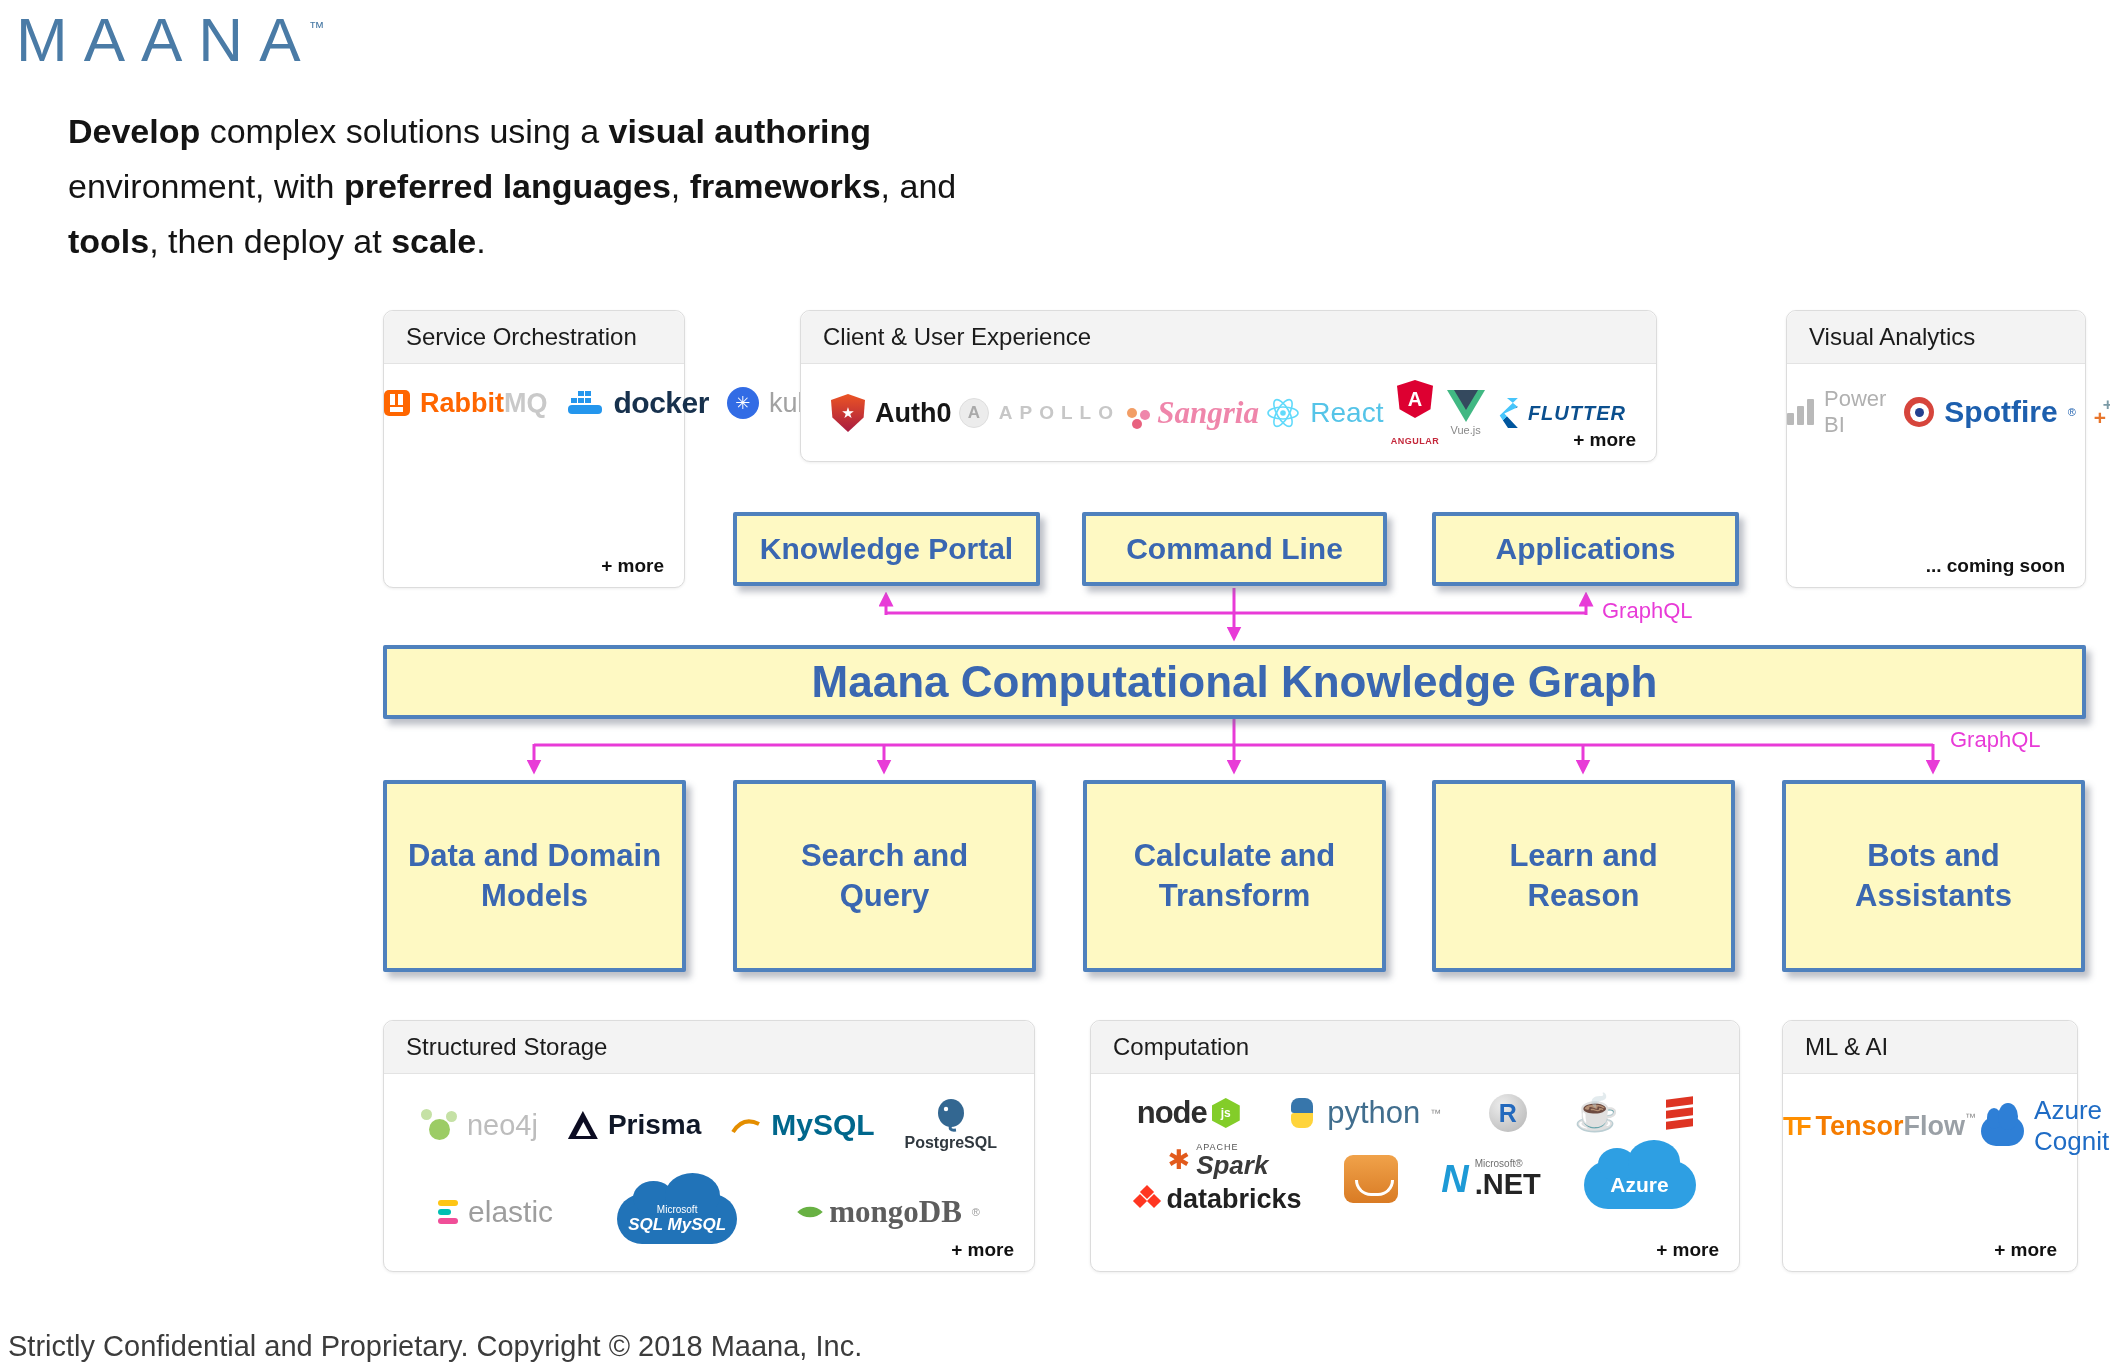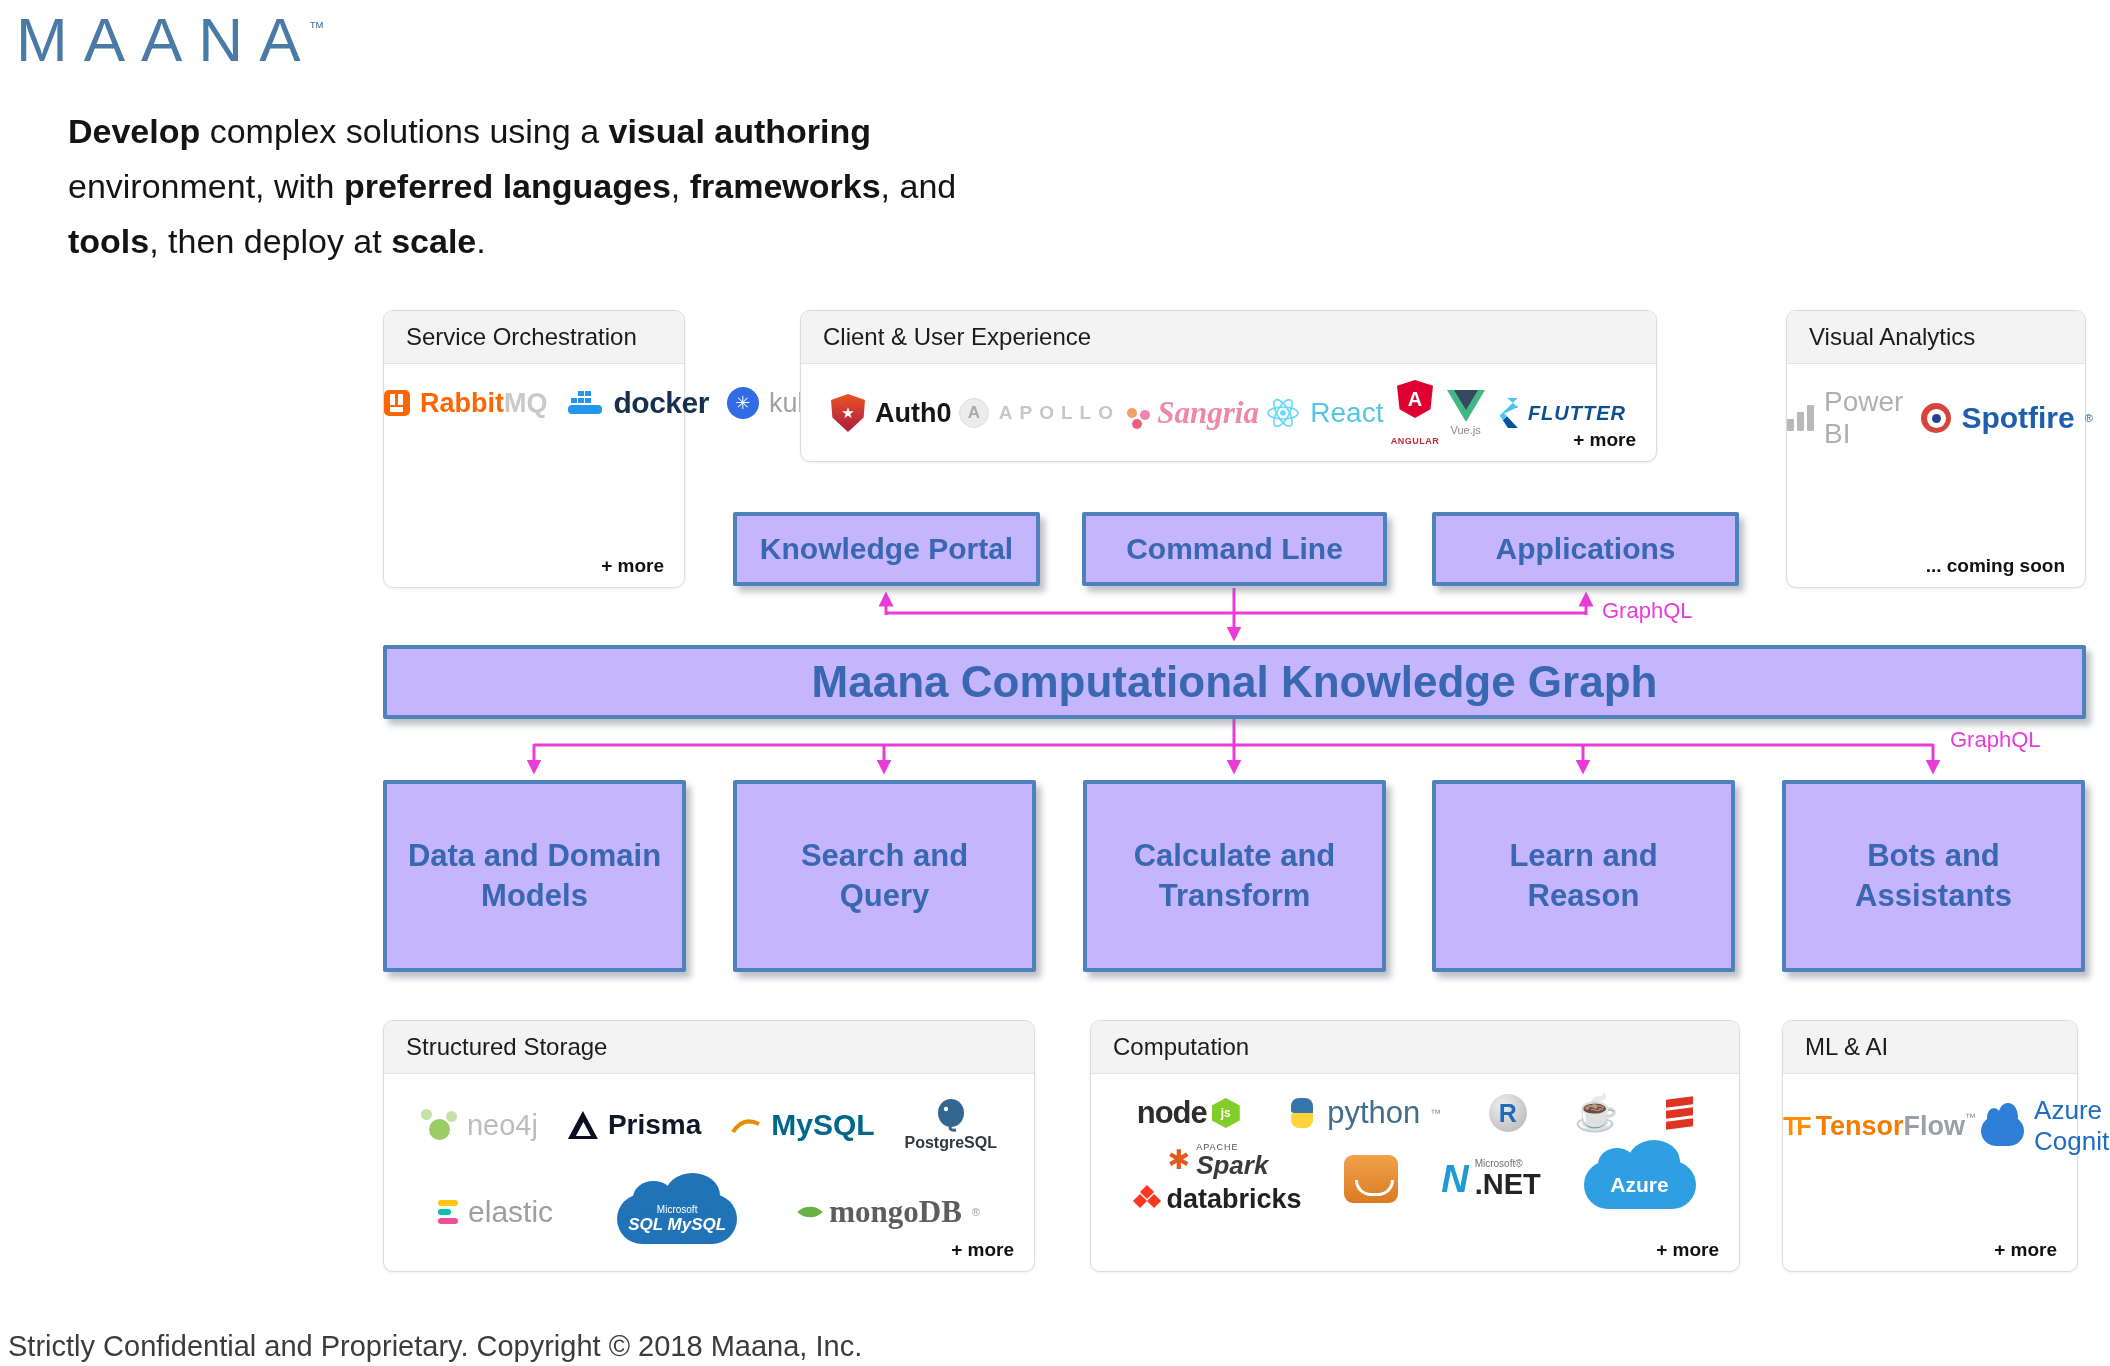--- a/index.html
+++ b/index.html
@@ -46,35 +46,35 @@
   .vue-outer{position:absolute;left:0;top:0;width:0;height:0;border-left:19px solid transparent;border-right:19px solid transparent;border-top:32px solid #41b883}
   .vue-inner{position:absolute;left:7px;top:0;width:0;height:0;border-left:12px solid transparent;border-right:12px solid transparent;border-top:20px solid #34495e}
   .vue-cap{font-size:11px;color:#888;margin-top:2px}
   .flutter-ic{width:26px;height:30px;background:linear-gradient(135deg,#47c5fb 60%,#00569e 60%);clip-path:polygon(58% 0,100% 0,30% 58%,62% 100%,100% 100%,48% 52%,100% 30%)}
   .flutter-t{font-size:20px;font-style:italic;font-weight:bold;color:#0b4f8e;letter-spacing:1px}
 
   
   .pbi-ic{display:flex;align-items:flex-end;gap:3px}
   .pbi-ic i{display:block;width:7px;background:#b9b9b9;border-radius:1px}
   .pbi-ic i:nth-child(1){height:12px}.pbi-ic i:nth-child(2){height:19px}.pbi-ic i:nth-child(3){height:26px}
-  .pbi-t{font-size:28px;color:#b0b0b0;font-weight:500}
+  .pbi-t{font-size:22px;color:#b0b0b0;font-weight:500}
   .spot-ic{width:30px;height:30px;border-radius:50%;background:#d6453c;display:flex;align-items:center;justify-content:center}
   .spot-mid{width:19px;height:19px;border-radius:50%;background:#fff;display:flex;align-items:center;justify-content:center}
   .spot-in{width:9px;height:9px;border-radius:50%;background:#25408f}
   .spot-t{font-size:30px;font-weight:bold;color:#1d5fae}
   .spot-r{font-size:11px;color:#1d5fae;vertical-align:14px}
   .tab-ic{position:relative;width:34px;height:28px}
   .tab-ic span{position:absolute;font-weight:bold;line-height:1}
   .tab-p1{left:9px;top:-2px;color:#7b9ba6;font-size:17px}
   .tab-p2{left:0;top:9px;color:#e8762c;font-size:21px}
   .tab-p3{left:17px;top:11px;color:#1f447e;font-size:15px}
   .tab-t{font-size:26px;color:#8b8b8b;letter-spacing:5px}
 
   
-  .bbox{position:absolute;background:#c4b5fd;border:4px solid #4f81bd;border-radius:2px;box-shadow:5px 6px 6px rgba(110,118,132,.45);display:flex;align-items:center;justify-content:center;font-weight:bold;color:#3a67b1;text-align:center;z-index:2}
+  .bbox{position:absolute;background:#fef9c3;border:4px solid #4f81bd;border-radius:2px;box-shadow:5px 6px 6px rgba(110,118,132,.45);display:flex;align-items:center;justify-content:center;font-weight:bold;color:#3a67b1;text-align:center;z-index:2}
   .bbox .lbl{white-space:pre-line;line-height:1.28}
   .bbox-sm{font-size:30px}
   .bbox-lg{font-size:44px}
   .bbox-mid{font-size:31px}
 
   
   .overlay{position:absolute;left:0;top:0;z-index:1;pointer-events:none}
   .gql{position:absolute;color:#e83bd7;font-size:22px;font-weight:500;z-index:2}
 
   

